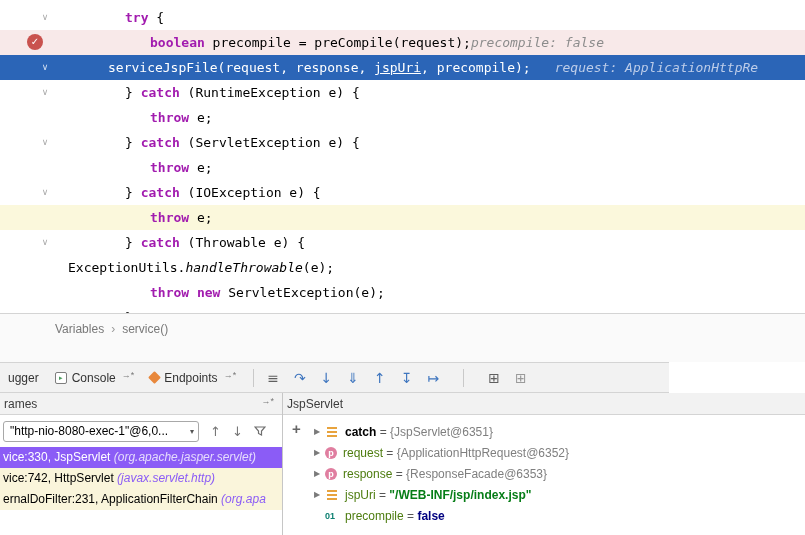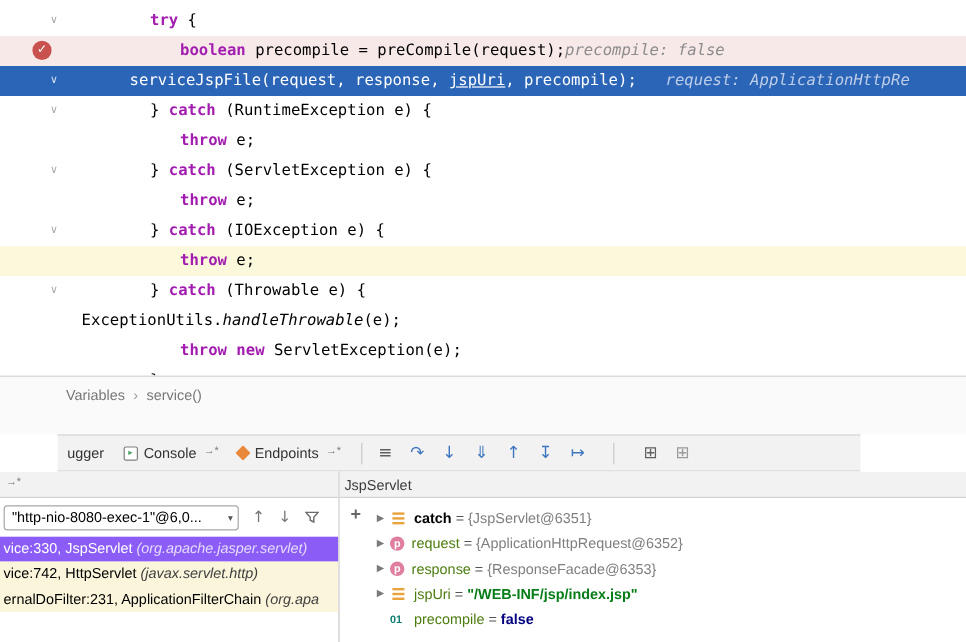--- a/index.html
+++ b/index.html
@@ -34,21 +34,21 @@
   
   .breadcrumbs { position:absolute; top:313px; left:0; width:805px; height:49px;
                  background:#FAFAFA; border-top:1px solid #D4D4D4;
                  padding:8px 0 0 55px; font-size:12px; color:#787878; }
   .bc-sep { margin:0 7px; color:#9A9A9A; }
 
   
   .dtoolbar { position:absolute; top:362px; left:0; width:669px; height:31px;
               background:#F2F2F2; border-top:1px solid #D4D4D4;
               border-bottom:1px solid #D4D4D4; display:flex; align-items:center;
-              font-size:12px; color:#333;margin-left:48px; }
+              font-size:12px; color:#333; }
   .tab { display:flex; align-items:center; gap:5px; padding:0 8px; height:100%; }
   .pin { font-size:9px; color:#777; margin-left:1px; position:relative; top:-3px; }
   .console-ic { width:12px; height:12px; border:1px solid #7E7E7E; border-radius:2px;
                 display:inline-flex; align-items:center; justify-content:center; background:#fff; }
   .console-ic i { font-style:normal; font-size:7px; line-height:1; color:#4B9E5F; }
   .endpoints-ic { width:9px; height:9px; background:#E8883C; transform:rotate(45deg);
                   display:inline-block; border-radius:1px; }
   .vsep { width:1px; height:18px; background:#C9C9C9; margin:0 9px; display:inline-block; }
   .actions { display:flex; align-items:center; gap:15px; margin-left:4px; }
   .act { font-size:14px; line-height:1; font-family:"DejaVu Sans",sans-serif; cursor:default; }
@@ -74,21 +74,21 @@
              text-overflow:ellipsis; }
   .dd-caret { font-size:8px; color:#555; margin-left:3px; }
   .fbtn { color:#767676; font-size:13px; font-family:"DejaVu Sans",sans-serif;
           display:inline-flex; align-items:center; }
   .frames-list { flex:1; overflow:hidden; }
   .frame-row { height:21px; line-height:21px; font-size:12px; padding-left:3px;
                white-space:nowrap; overflow:hidden; }
   .frame-row.sel { background:#8b5cf6; color:#fff; }
   .frame-row.sel .fpkg { color:rgba(255,255,255,0.78); }
   .frame-row.lib { background:#FAF5DB; color:#000; }
-  .fpkg { font-style:italic; color:#404040; }
+  .fpkg { font-style:italic; color:#8b5cf6; }
 
   .vars-panel { flex:1; display:flex; flex-direction:column; overflow:hidden; }
   .vbody { flex:1; position:relative; background:#fff; }
   .addbtn { position:absolute; left:9px; top:6px; font-size:15px; font-weight:bold;
             color:#666; line-height:1; }
   .vars-list { margin-left:26px; padding-top:6px; }
   .var-row { height:21px; display:flex; align-items:center; font-size:12px; }
   .vchev { width:16px; text-align:center; font-size:8px; color:#7A7A7A; }
   .vicon { width:14px; height:12px; margin-right:6px; display:inline-flex;
            flex-direction:column; justify-content:center; align-items:center; }
@@ -159,20 +159,21 @@
         <span class="vsep"></span>
         <span class="act g">⊞</span>
         <span class="act gd">⊞</span>
       </div>
   </div>
 
   <div class="panels">
 
     <div class="frames-panel">
       <div class="phead">
+        <span class="grow">rames</span>
         <span class="pin">→*</span>
       </div>
       <div class="ftoolbar">
         <div class="dropdown">
           <span class="dd-text">"http-nio-8080-exec-1"@6,0...</span>
           <span class="dd-caret">▾</span>
         </div>
         <span class="fbtn">↑</span>
         <span class="fbtn">↓</span>
         <span class="fbtn">

